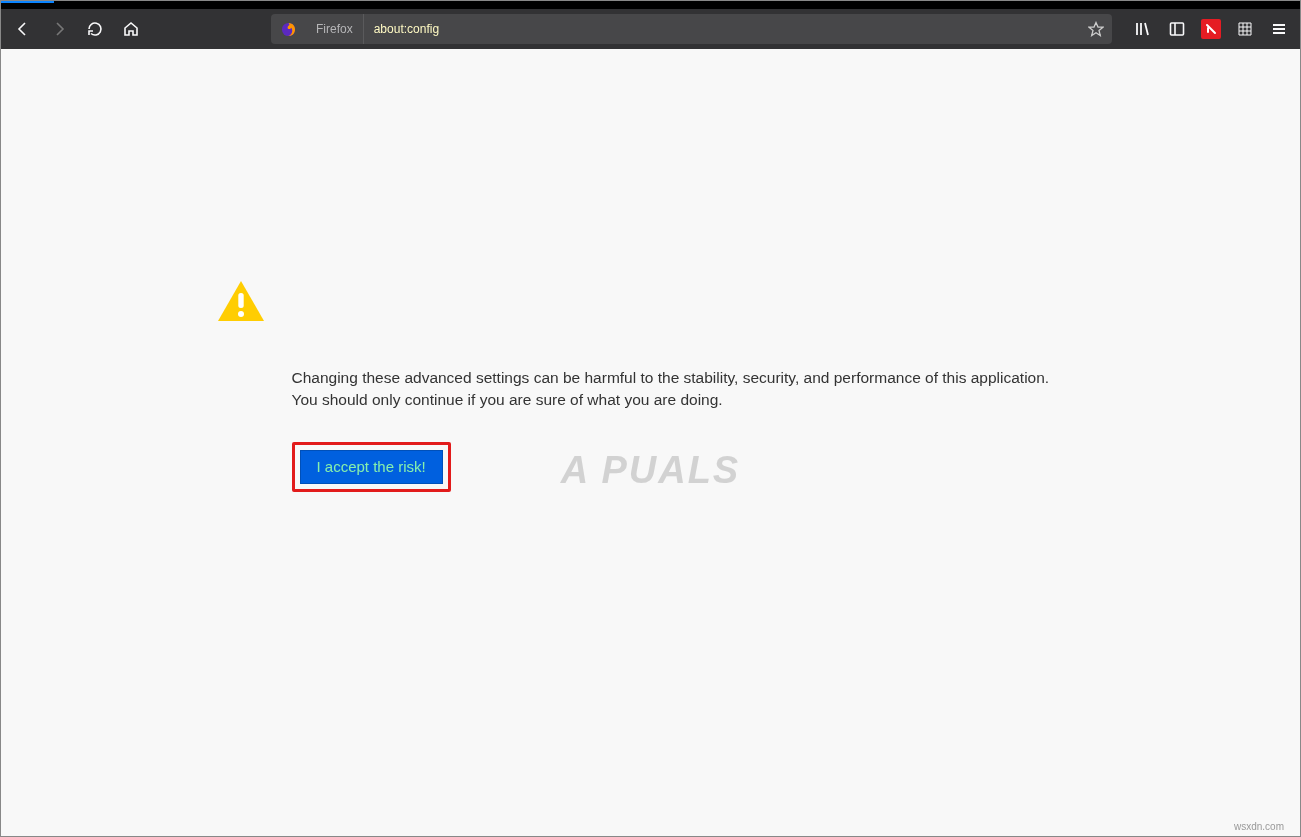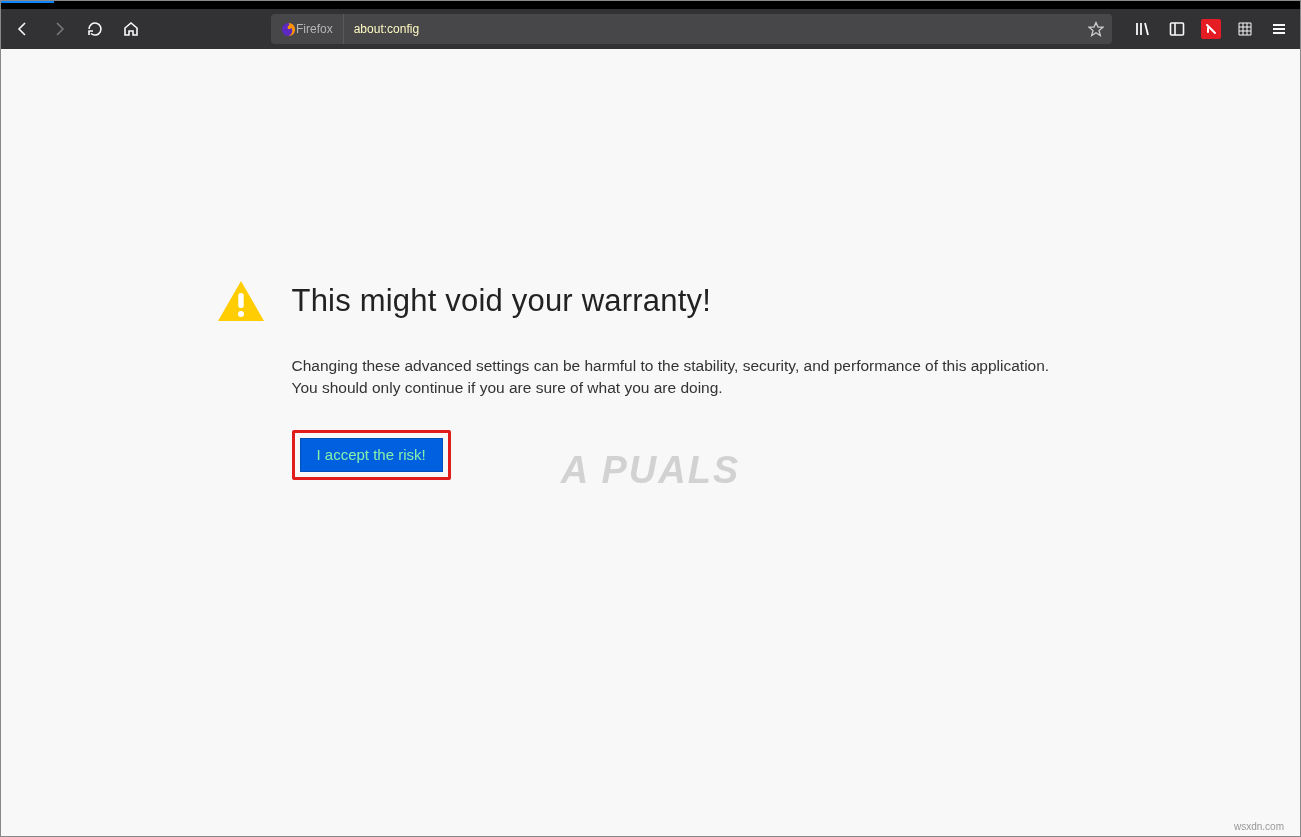--- a/index.html
+++ b/index.html
@@ -9,37 +9,37 @@
   
   .tabstrip { height: 8px; background: #000; position: relative; }
   .tabstrip .active-tab-indicator { position: absolute; top:0; left:0; width: 53px; height: 2px; background:#0a84ff; }
 
   
   .toolbar { height: 40px; background: #323234; display:flex; align-items:center; padding:0 6px; gap:4px; }
   .tb-btn { width: 32px; height:32px; border-radius:4px; display:flex; align-items:center; justify-content:center; color:#f9f9fa; }
   .tb-btn svg { stroke:#f9f9fa; fill:none; stroke-width:1.6; }
   .tb-btn.disabled svg { stroke:#777; }
   .urlbar { flex:1; height:30px; margin:0 8px 0 120px; background:#474749; border-radius:4px; display:flex; align-items:center; color:#d0d0d0; font-size:13px; overflow:hidden; }
-  .urlbar .ident { display:flex; align-items:center; gap:0; padding:0 10px; border-right:1px solid #5a5a5c; color:#ff9500; height:100%; }
+  .urlbar .ident { display:flex; align-items:center; gap:20px; padding:0 10px; border-right:1px solid #5a5a5c; color:#ff9500; height:100%; }
   .urlbar .ident .firefox-icon { width:15px; height:15px; }
   .urlbar .ident span { color:#b5b5b7; font-size:12px; }
   .urlbar .addr { flex:1; padding:0 10px; color:#fef9c3; font-size:12px; }
   .urlbar .star { width:32px; display:flex; align-items:center; justify-content:center; }
   .toolbar-right { display:flex; align-items:center; gap:4px; margin-left:4px; }
   .toolbar-right .tb-btn { width:30px; height:30px; }
   .ublock { background:#e51c23; color:#fff; width:20px; height:20px; border-radius:2px; display:flex; align-items:center; justify-content:center; font-size:13px; font-style:italic; font-weight:bold; }
   .ublock-wrap { width:30px; height:30px; display:flex; align-items:center; justify-content:center; }
 
   
   .content { position:absolute; top:48px; left:0; right:0; bottom:0; background:#f8f8f8; }
   .panel { width: 870px; margin: 230px auto 0 auto; }
   .title-row { display:flex; align-items:center; gap:26px; }
   .warn-tri { width:50px; height:44px; }
   .title-text { font-size:31px; font-weight:400; color:#222; letter-spacing:0.2px; }
-  .body-block { margin-left:76px; margin-top:32px; }
+  .body-block { margin-left:76px; margin-top:44px; }
   .body-text { font-size:15.5px; color:#333; line-height:1.45; max-width:770px; }
   .check-row { display:flex; align-items:center; gap:10px; margin-top:32px; }
   .chk { width:18px; height:18px; border:1px solid #888; background:#fff; display:flex; align-items:center; justify-content:center; }
   .chk svg { stroke:#0a84ff; stroke-width:2.4; fill:none; }
   .check-label { font-size:15.5px; color:#222; }
   .accept-wrap { margin-top:30px; display:inline-block; padding:5px; border:3px solid #e21b1b; border-radius:2px; }
   .accept-btn { background:#0060df; color:#86efac; border:1px solid #0050b9; padding:7px 16px 8px 16px; font-size:15px; font-family:inherit; cursor:pointer; }
 
   
   .wm { position:absolute; top:400px; left:50%; transform:translateX(-50%); font-size:38px; font-weight:700; color:rgba(140,140,140,0.35); letter-spacing:2px; display:flex; align-items:center; gap:6px; pointer-events:none; user-select:none;font-style:italic; }
@@ -132,21 +132,20 @@
       <span>A  PUALS</span>
     </div>
 
     <div class="panel">
       <div class="title-row">
         <svg class="warn-tri" viewBox="0 0 50 44">
           <path d="M25 2 L48 42 L2 42 Z" fill="#ffcd02"></path>
           <rect x="22.3" y="14" width="5.4" height="15" rx="2.5" fill="#fff"></rect>
           <circle cx="25" cy="35" r="3" fill="#fff"></circle>
         </svg>
-        <div class="title-text">This might void your warranty!</div>
       </div>
 
       <div class="body-block">
         <p class="body-text">Changing these advanced settings can be harmful to the stability, security, and performance of this application. You should only continue if you are sure of what you are doing.</p>
 
 
         <div class="accept-wrap">
           <button class="accept-btn">I accept the risk!</button>
         </div>
       </div>

